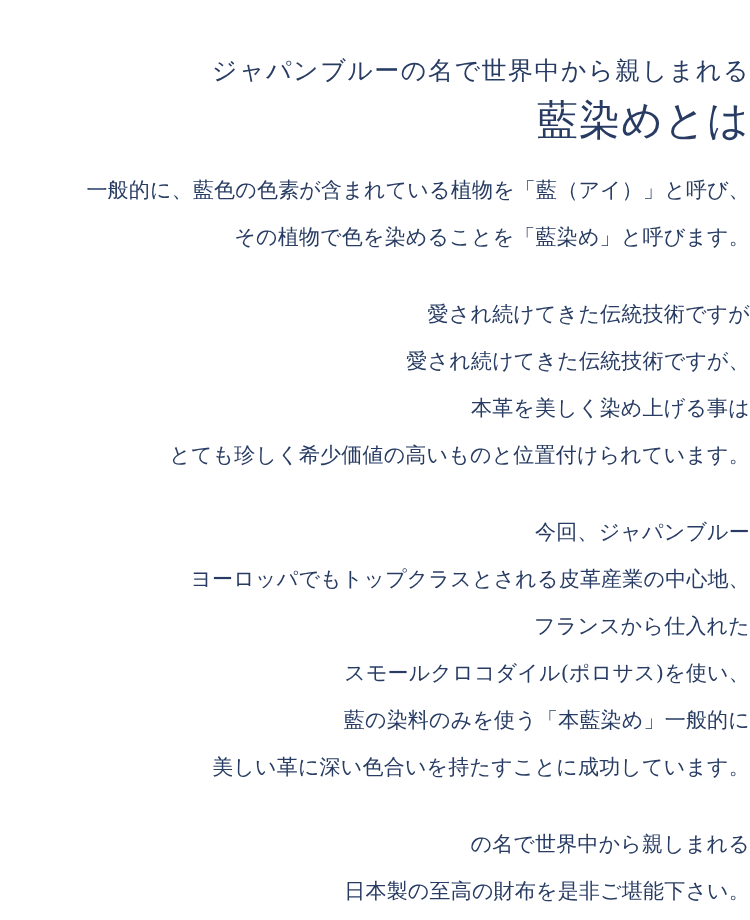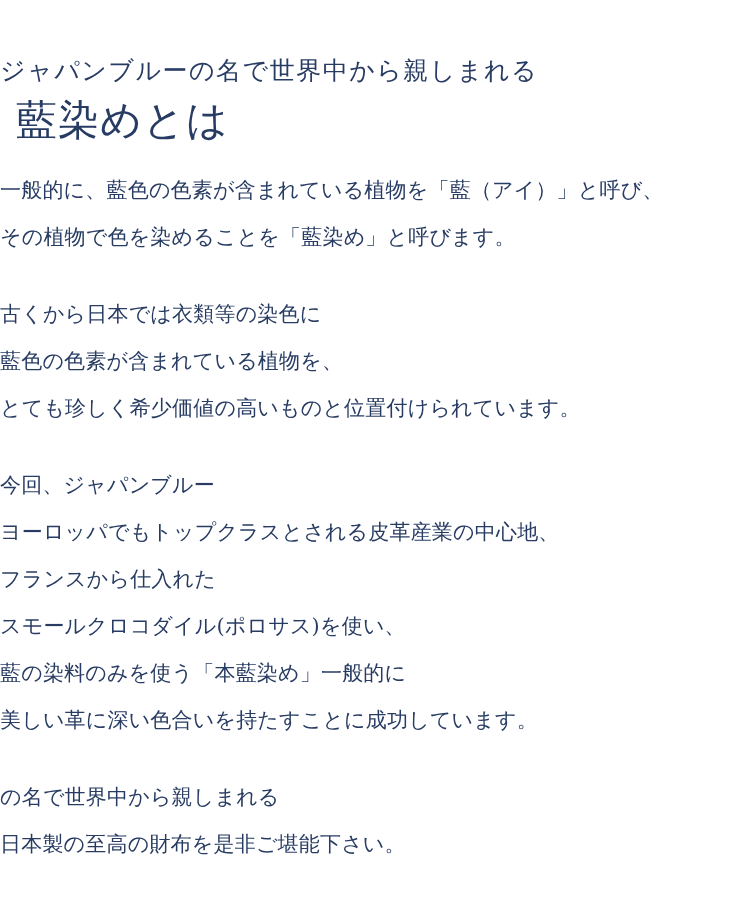--- a/index.html
+++ b/index.html
@@ -9,21 +9,21 @@
   }
   .page {
     position: relative;
     width: 750px;
     height: 920px;
     margin: 0 auto;
     background: #ffffff;
     overflow: hidden;
     font-family: "DejaVu Serif", "Liberation Serif", serif;
     color: #283c63;
-    text-align: left;
+    text-align: right;
     -webkit-font-smoothing: antialiased;
   }
   .header {
     padding-top: 56px;
   }
   .subtitle {
     font-size: 25px;
     line-height: 30px;
     letter-spacing: 1.5px;
     font-weight: normal;
@@ -60,22 +60,23 @@
     <div class="subtitle">ジャパンブルーの名で世界中から親しまれる</div>
     <h1 class="title">藍染めとは</h1>
   </div>
 
   <p class="para first">
     <span class="line">一般的に、藍色の色素が含まれている植物を「藍（アイ）」と呼び、</span>
     <span class="line">その植物で色を染めることを「藍染め」と呼びます。</span>
   </p>
 
   <p class="para">
-    <span class="line">古くから日本では衣類等の染色に</span>
-    <span class="line">藍色の色素が含まれている植物を、</span>
+    <span class="line">愛され続けてきた伝統技術ですが</span>
+    <span class="line">愛され続けてきた伝統技術ですが、</span>
+    <span class="line">本革を美しく染め上げる事は</span>
     <span class="line">とても珍しく希少価値の高いものと位置付けられています。</span>
   </p>
 
   <p class="para">
     <span class="line">今回、ジャパンブルー</span>
     <span class="line">ヨーロッパでもトップクラスとされる皮革産業の中心地、</span>
     <span class="line">フランスから仕入れた</span>
     <span class="line">スモールクロコダイル(ポロサス)を使い、</span>
     <span class="line">藍の染料のみを使う「本藍染め」一般的に</span>
     <span class="line">美しい革に深い色合いを持たすことに成功しています。</span>

